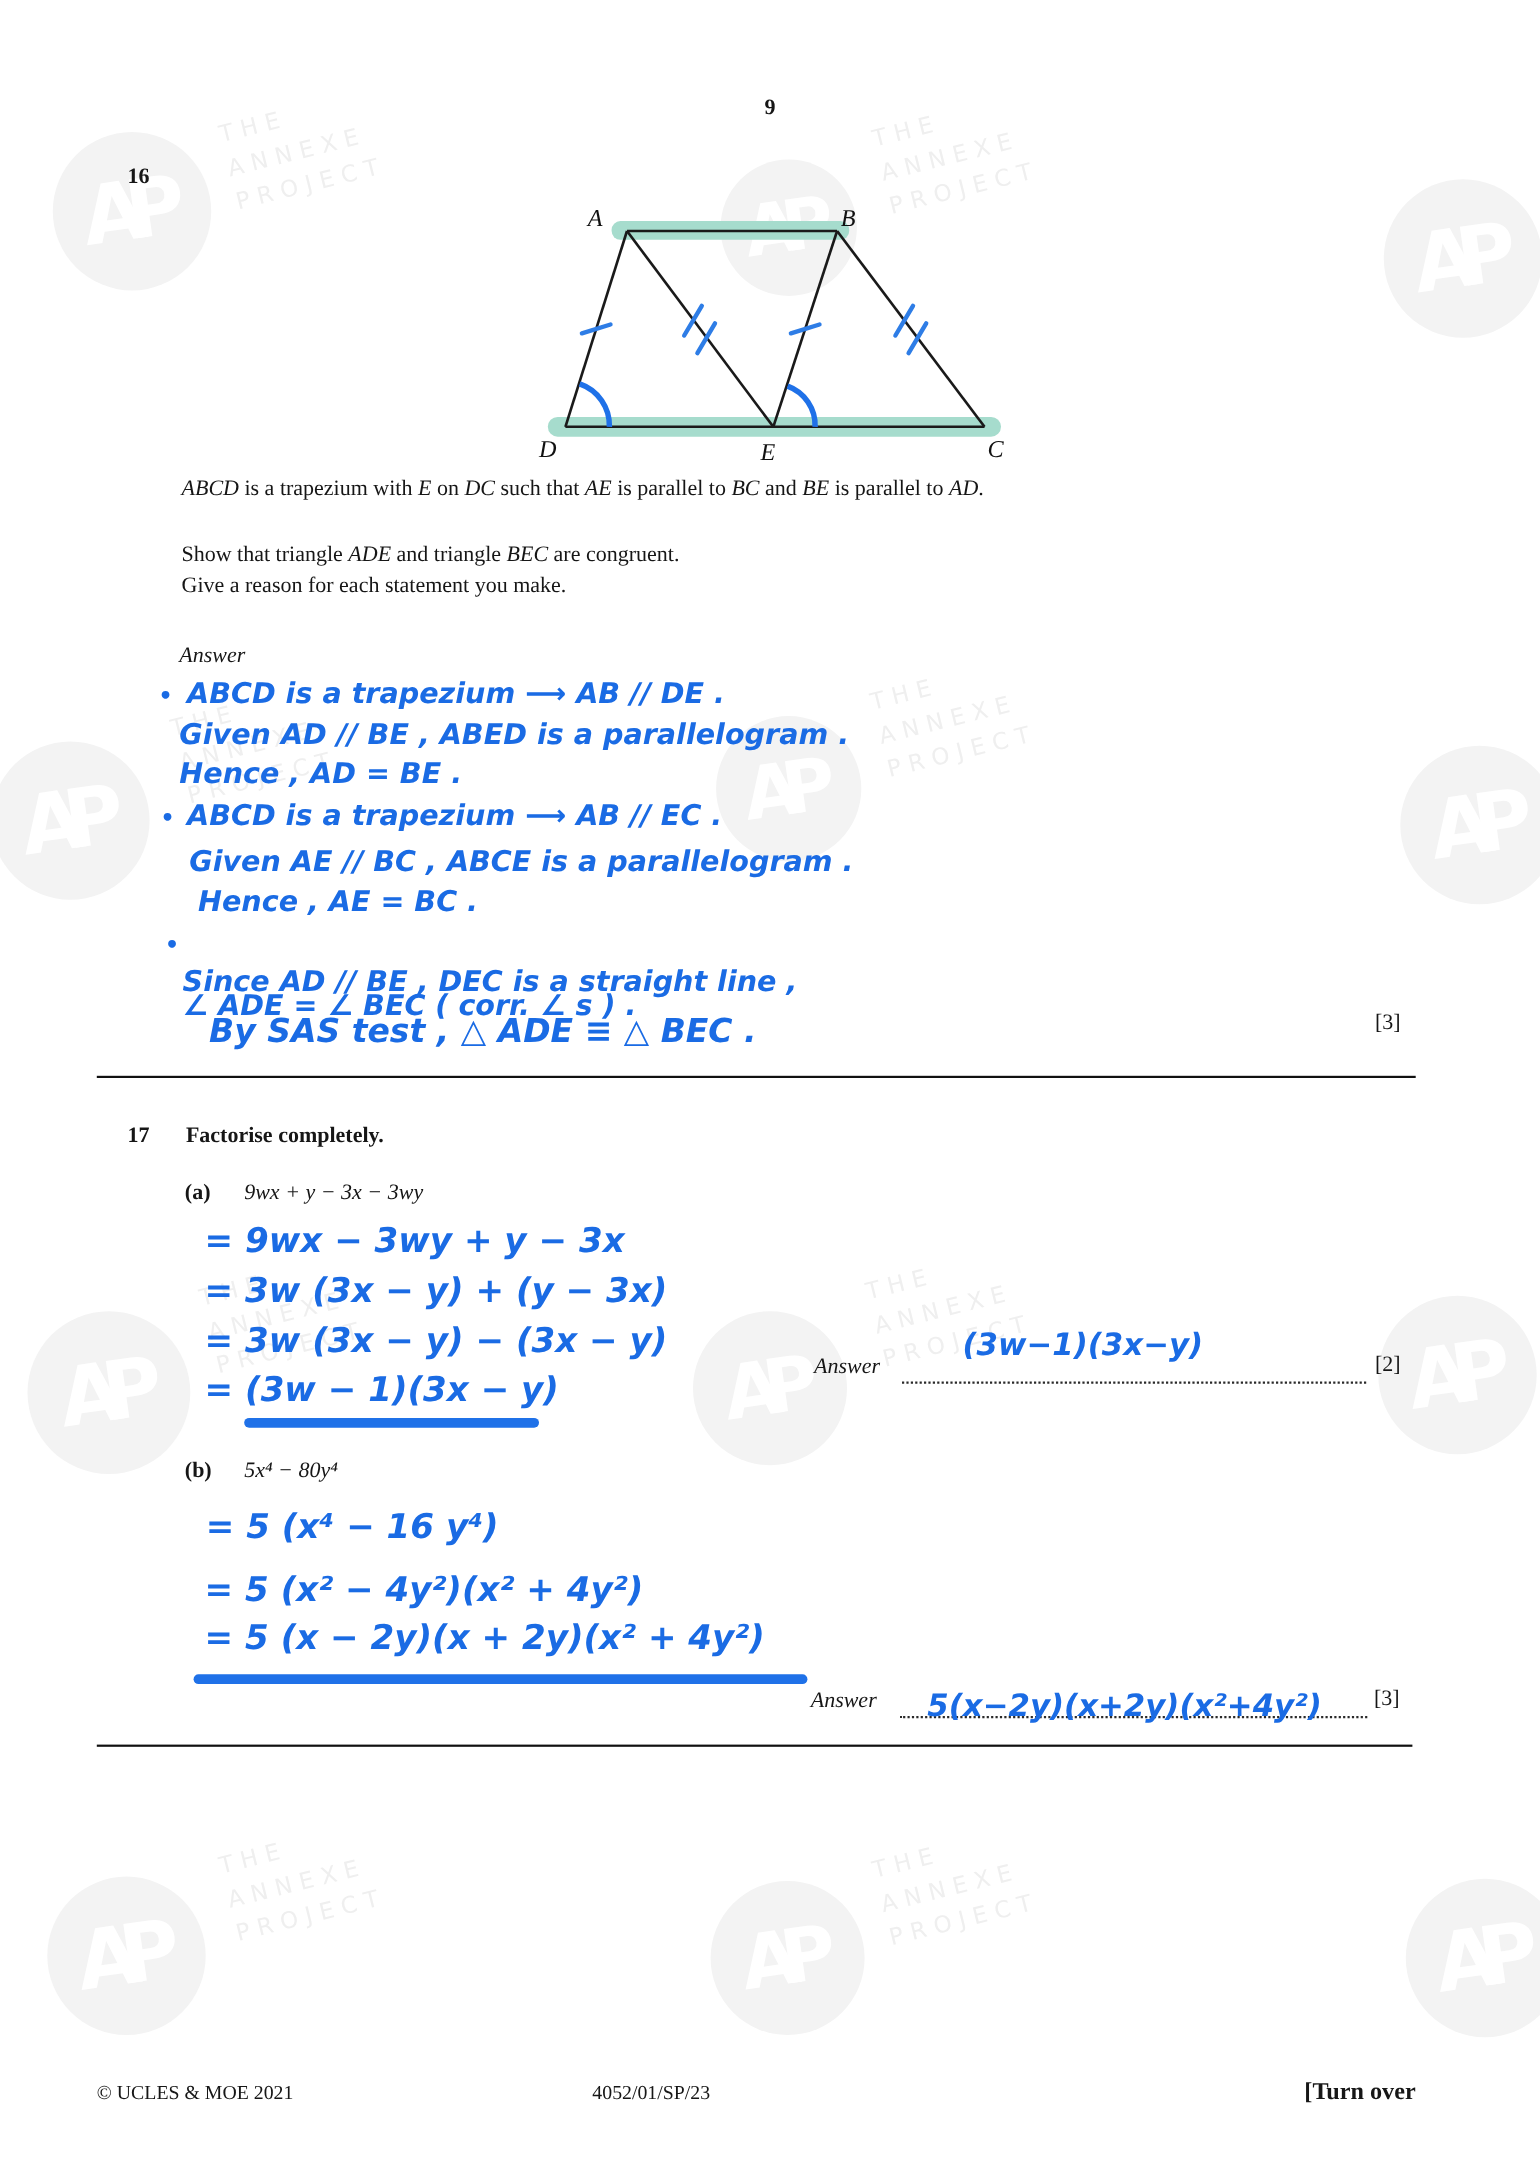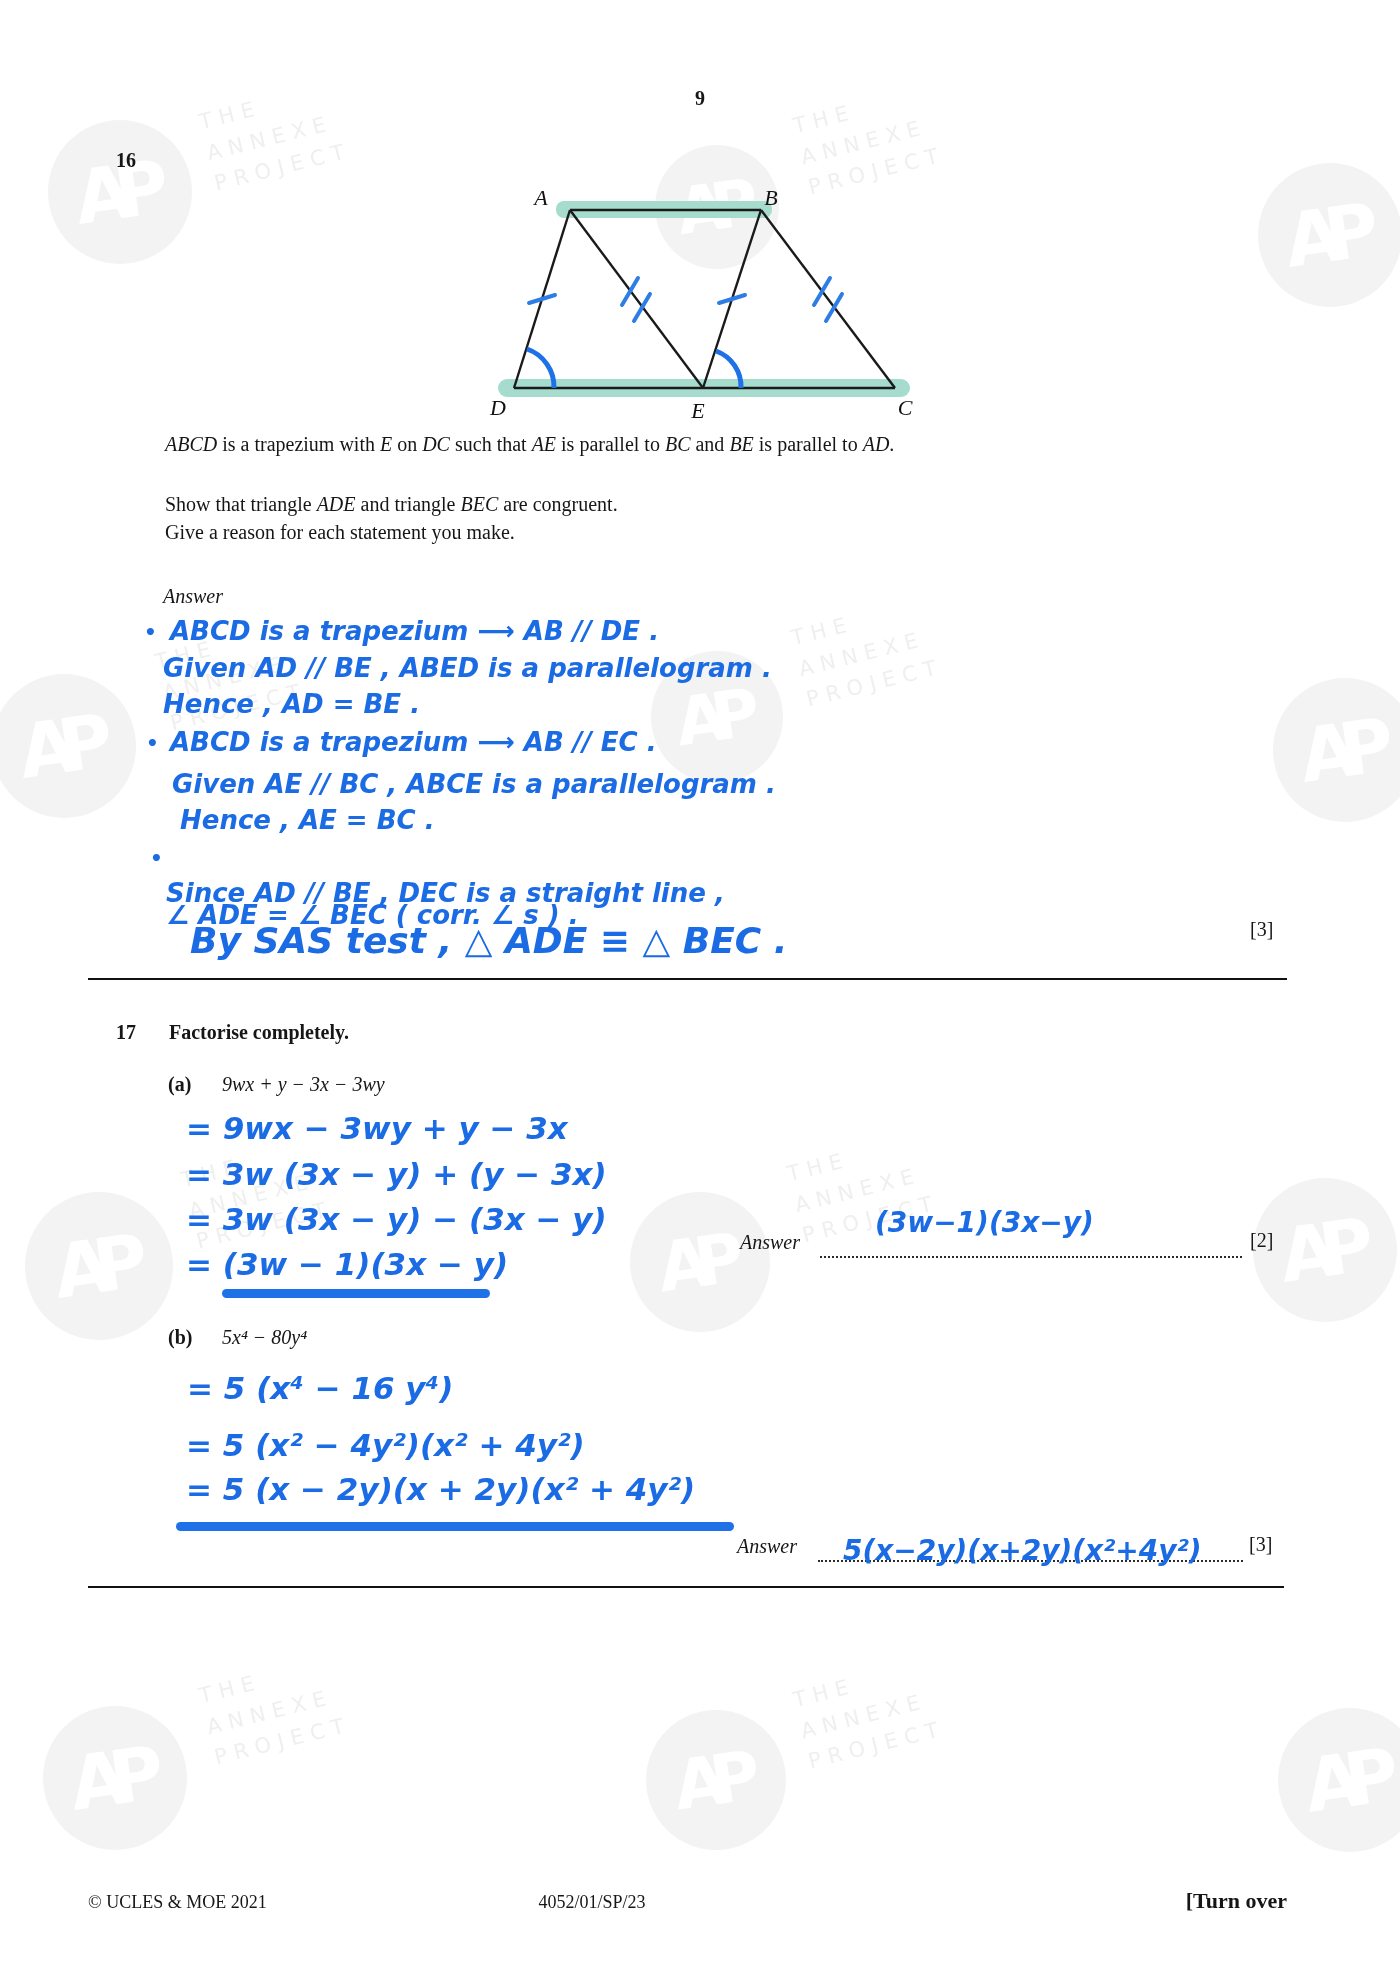--- a/index.html
+++ b/index.html
@@ -15,21 +15,21 @@
   .wm-ap{font-family:"DejaVu Sans", sans-serif;font-weight:700;color:#ffffff;
          font-size:74px;letter-spacing:-0.24em;transform:rotate(-8deg);padding-right:14px;}
   .wm-text{position:absolute;z-index:0;transform:rotate(-14deg);transform-origin:left top;
            font-family:"DejaVu Sans", sans-serif;color:#efefef;font-size:21px;
            letter-spacing:7px;line-height:1.5;font-weight:500;}
   .wm-text span{display:block;}
   
   .hw{font-family:"DejaVu Sans", sans-serif;font-style:italic;font-weight:600;
       color:#1a6be4;white-space:nowrap;z-index:2;}
   .hw27{font-size:26px;}
-  .hw30{font-size:36px;}
+  .hw30{font-size:30px;}
   .hw31{font-size:31px;}
   .hw28{font-size:28px;}
   .hw-underline{position:absolute;background:#1f71e8;border-radius:5px;height:9px;z-index:2;}
   .bullet{font-size:20px;color:#1a6be4;}
   .rule{position:absolute;border-top:2.5px solid #111;height:0;z-index:1;}
   .dots{position:absolute;border-bottom:2.6px dotted #2a2a2a;height:0;z-index:1;}
   .marks{font-size:20px;}
   .z1{z-index:1;}
   svg text{font-family:"Liberation Serif", serif;}
 </style>

